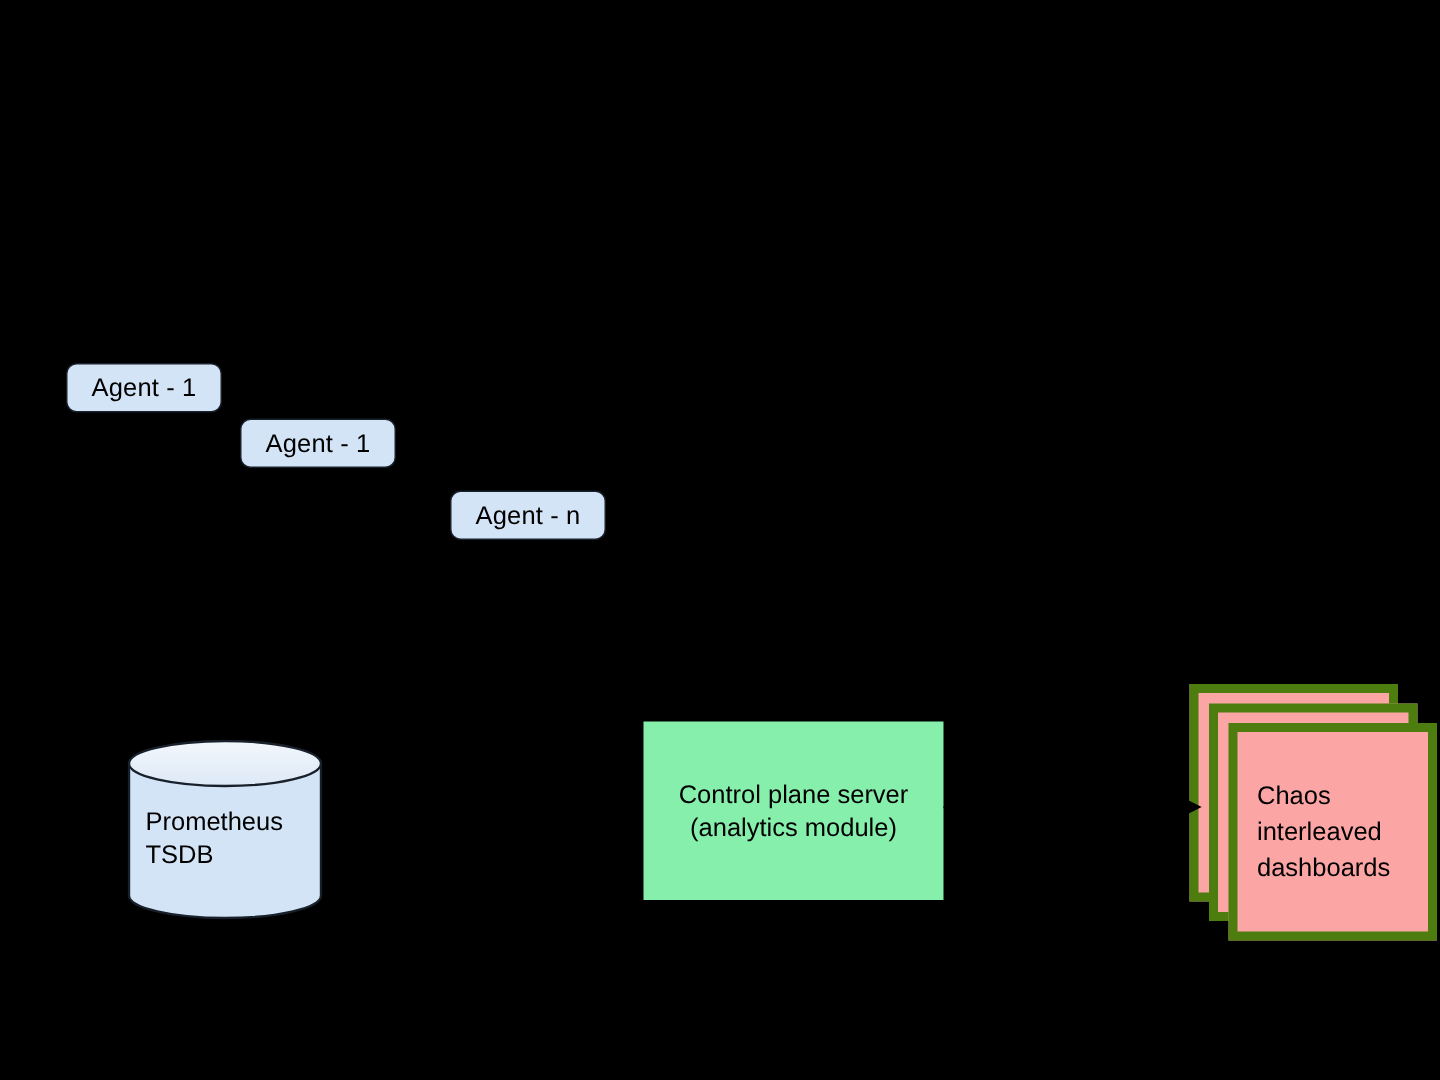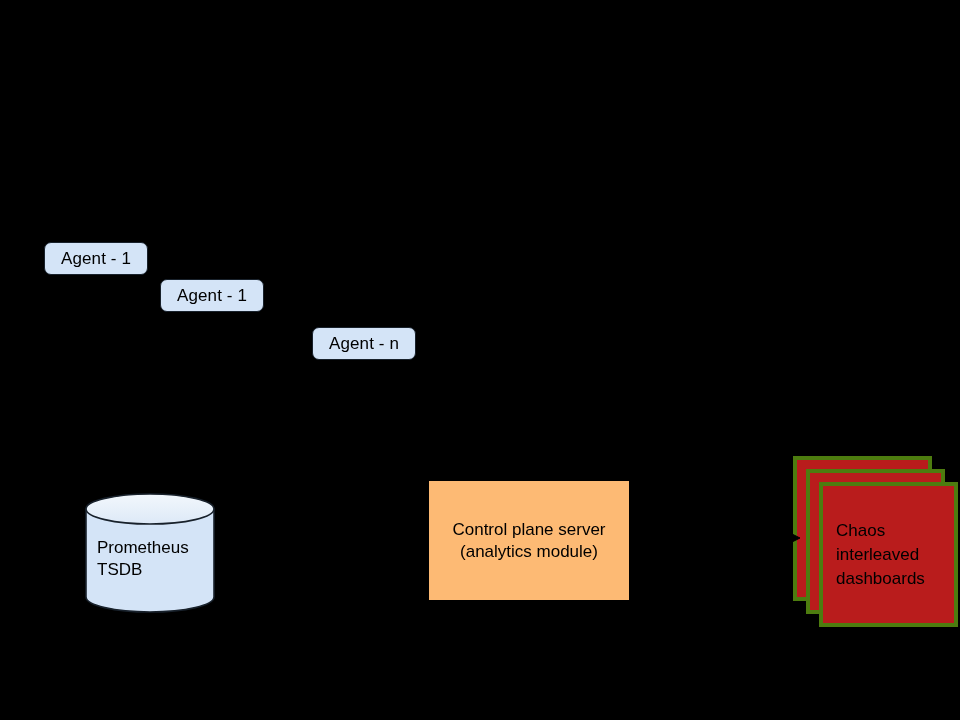--- a/index.html
+++ b/index.html
@@ -53,37 +53,37 @@
     font-size: 17px;
     line-height: 22px;
     text-align: left;
     white-space: pre-line;
   }
 
   
   .rect-node {
     position: absolute;
     box-sizing: border-box;
-    background: #fdba74;
+    background: #86efac;
     display: flex;
     align-items: center;
     justify-content: center;
     text-align: center;
     color: #000000;
     font-size: 17px;
     line-height: 22px;
     white-space: pre-line;
   }
 
   
   .stack-layer {
     position: absolute;
     box-sizing: border-box;
-    background: #b91c1c;
-    border: 4px solid #4d7c0f;
+    background: #fca5a5;
+    border: 6px solid #4d7c0f;
   }
   .stack-front {
     display: flex;
     align-items: center;
   }
   .stack-label {
     color: #000000;
     font-size: 17px;
     line-height: 24px;
     text-align: left;
@@ -108,21 +108,21 @@
 <div id="canvas" style="background: rgb(0, 0, 0); margin-left: 36px;">
 
   <div class="agent-box" id="agent-0" style="left: 8px; top: 242px; width: 104px; height: 33px;">
     <span>Agent - 1</span>
   </div>
 
   <div class="agent-box" id="agent-1" style="left: 124px; top: 279px; width: 104px; height: 33px;">
     <span>Agent - 1</span>
   </div>
 
-  <div class="agent-box" id="agent-2" style="left: 276px; top: 327px; width: 104px; height: 33px;">
+  <div class="agent-box" id="agent-2" style="left: 264px; top: 327px; width: 104px; height: 33px;">
     <span>Agent - n</span>
   </div>
 
   <div class="cylinder" id="database-node" style="left: 49px; top: 493px; width: 130px; height: 120px;">
     <svg id="cylinder-svg" viewBox="0 0 130 120" preserveAspectRatio="none">
       <defs>
         <linearGradient id="cyl-top-grad" x1="0" y1="0" x2="0" y2="1">
           <stop offset="0%" stop-color="#f2f7fc"></stop>
           <stop offset="100%" stop-color="#dde9f7"></stop>
         </linearGradient>

